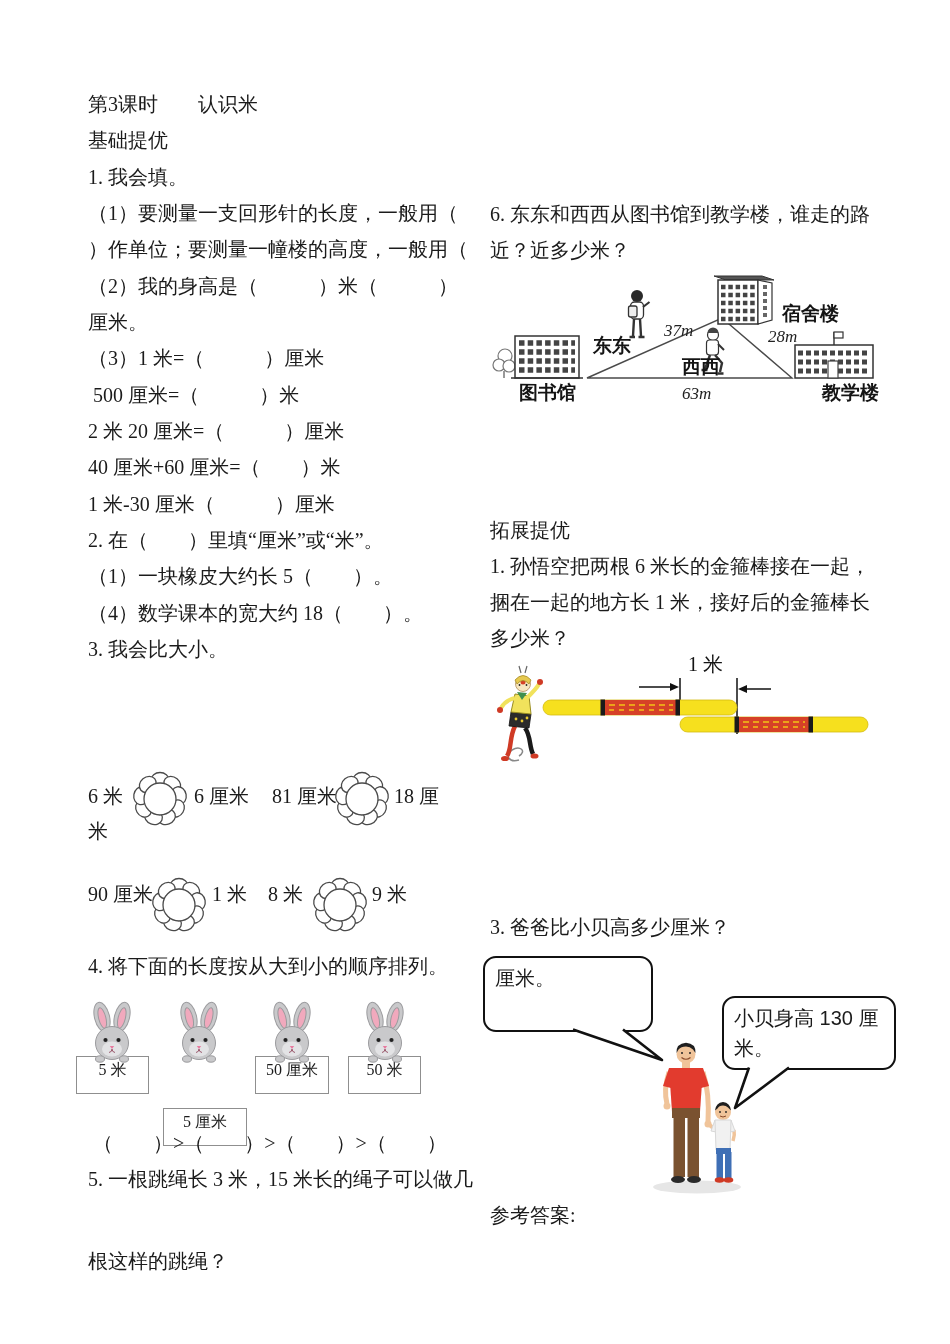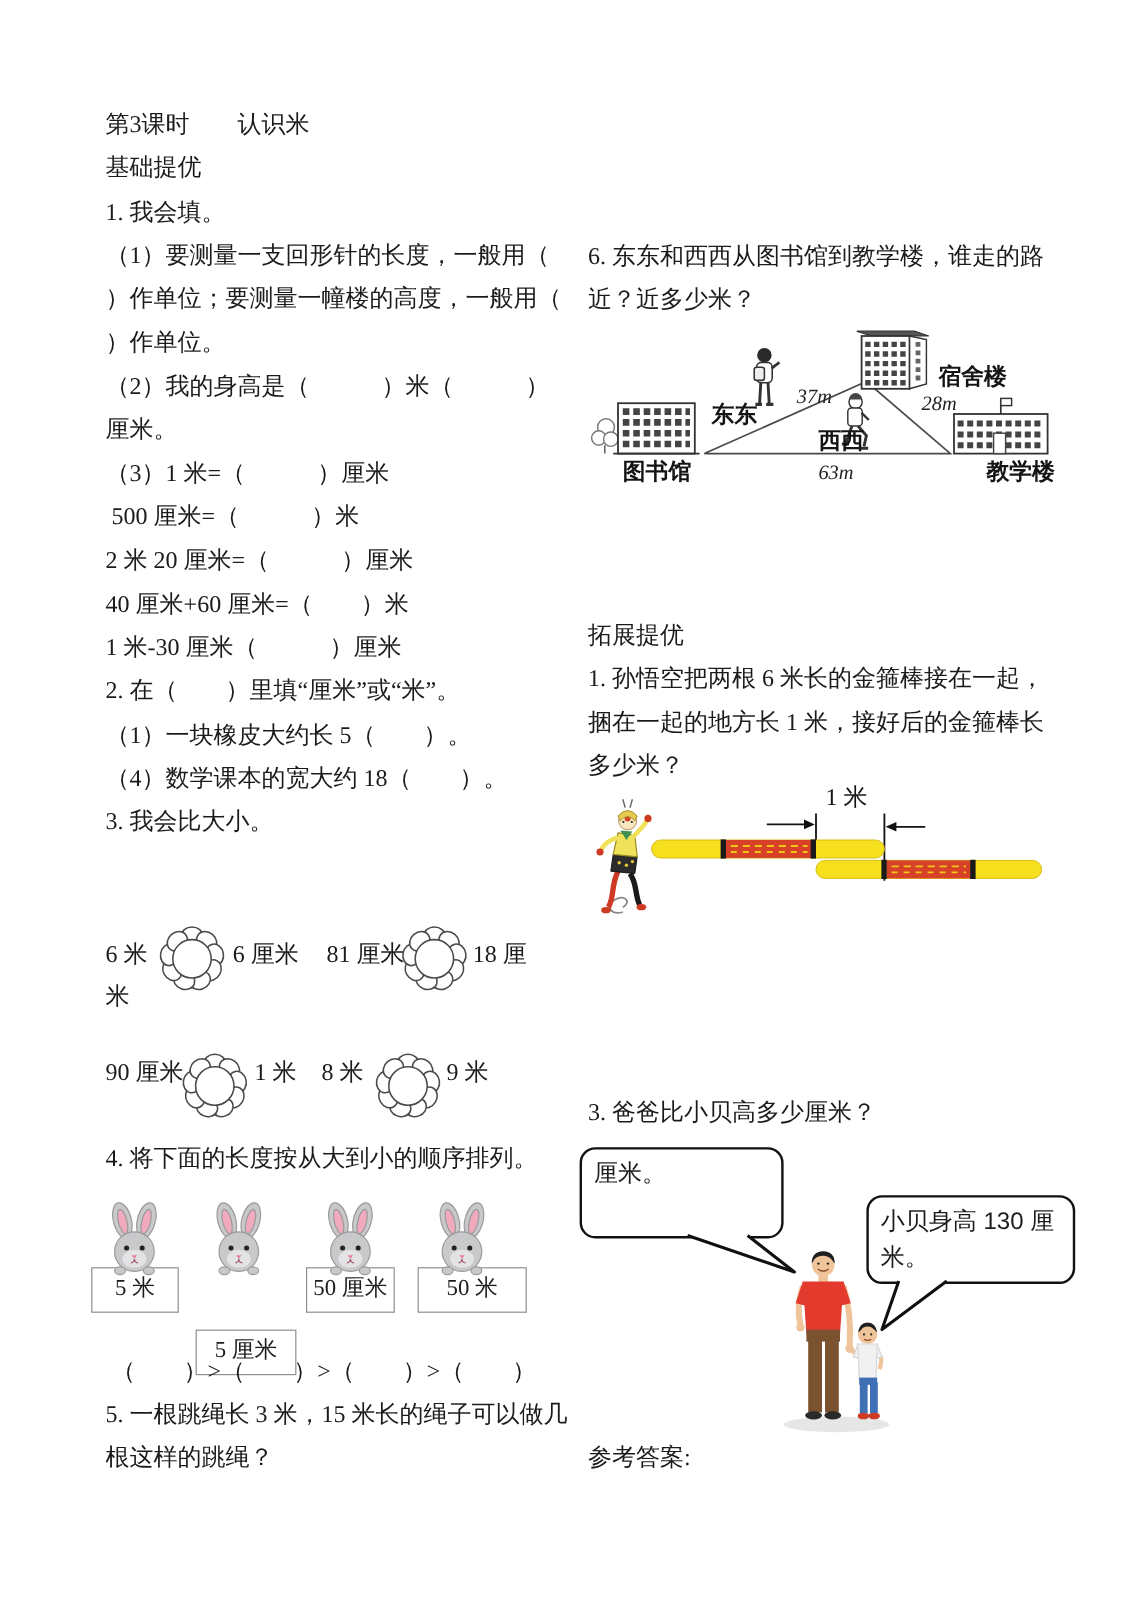--- a/index.html
+++ b/index.html
@@ -8,21 +8,21 @@
     font-family:"Liberation Serif","DejaVu Serif",serif;color:#1b1b1b;
     overflow:hidden;
   }
   .abs{position:absolute;}
   .lines{position:absolute;left:88px;top:86px;width:390px;}
   .ln{height:36.33px;line-height:36.33px;font-size:20px;white-space:pre;}
   .t{position:absolute;font-size:20px;line-height:30px;white-space:pre;}
   .sign{
     position:absolute;height:38px;background:#fff;border:1.6px solid #8f8f8f;
     box-sizing:border-box;display:flex;justify-content:center;align-items:flex-start;
-    font-size:19px;padding-top:3px;
+    font-size:16px;padding-top:3px;
   }
   .bubble{
     position:absolute;background:#fff;border:2.6px solid #111;border-radius:13px;
     box-sizing:border-box;font-size:20px;line-height:30px;padding:5px 10px;
     font-family:"Liberation Sans","DejaVu Sans",sans-serif;
   }
   svg text{font-family:"Liberation Serif","DejaVu Serif",serif;}
   .bld{font-size:19px;font-weight:bold;fill:#141414;}
   .dist{font-size:17px;font-style:italic;fill:#222;font-weight:normal;}
   .rodlabel{font-size:20px;fill:#141414;}
@@ -31,21 +31,20 @@
 <body>
 
 <div>
 
   <div class="lines">
     <div class="ln">第3课时　　认识米</div>
     <div class="ln">基础提优</div>
     <div class="ln">1. 我会填。</div>
     <div class="ln">（1）要测量一支回形针的长度，一般用（</div>
     <div class="ln">）作单位；要测量一幢楼的高度，一般用（</div>
-    <div class="ln">）作单位。</div>
     <div class="ln">（2）我的身高是（　　　）米（　　　）</div>
     <div class="ln">厘米。</div>
     <div class="ln">（3）1 米=（　　　）厘米</div>
     <div class="ln"> 500 厘米=（　　　）米</div>
     <div class="ln">2 米 20 厘米=（　　　）厘米</div>
     <div class="ln">40 厘米+60 厘米=（　　）米</div>
     <div class="ln">1 米-30 厘米（　　　）厘米</div>
     <div class="ln">2. 在（　　）里填“厘米”或“米”。</div>
     <div class="ln">（1）一块橡皮大约长 5（　　）。</div>
     <div class="ln">（4）数学课本的宽大约 18（　　）。</div>
@@ -123,21 +122,21 @@
 
   <div class="sign" style="left:76px;top:1056px;width:73px">
       <span>5 米</span>
     </div>
   <div class="sign" style="left:163px;top:1108px;width:84px">
       <span>5 厘米</span>
     </div>
   <div class="sign" style="left:255px;top:1056px;width:74px">
       <span>50 厘米</span>
     </div>
-  <div class="sign" style="left:348px;top:1056px;width:91px">
+  <div class="sign" style="left:348px;top:1056px;width:73px">
       <span>50 米</span>
     </div>
 
   <svg class="abs" style="left:83px;top:1000px" width="58" height="64" viewBox="0 0 58 64">
     <g stroke="#9b9b9e" stroke-width="1">
       <ellipse cx="19" cy="17" rx="7.5" ry="15" fill="#c9c9cb" transform="rotate(-14 19 17)"></ellipse>
       <ellipse cx="19" cy="18" rx="3.6" ry="10.5" fill="#f1a9bd" transform="rotate(-14 19 17)"></ellipse>
       <ellipse cx="39" cy="17" rx="7.5" ry="15" fill="#c9c9cb" transform="rotate(14 39 17)"></ellipse>
       <ellipse cx="39" cy="18" rx="3.6" ry="10.5" fill="#f1a9bd" transform="rotate(14 39 17)"></ellipse>
       <circle cx="29" cy="43" r="16.5" fill="#c9c9cb"></circle>
@@ -195,21 +194,21 @@
     </g>
     <circle cx="22.5" cy="40" r="2.1" fill="#222"></circle>
       <circle cx="35.5" cy="40" r="2.1" fill="#222"></circle>
     <path d="M 26.8,46 L 31.2,46 L 29,49 Z" fill="#e87ba0"></path>
     <path d="M 29,49 Q 29,52 26,52.5 M 29,49 Q 29,52 32,52.5" stroke="#9b5a6e" fill="none" stroke-width="1"></path>
   </svg>
 
   <div class="t" style="left:93px;top:1128px">（　　）&gt;（　　）&gt;（　　）&gt;（　　）</div>
 
   <div class="t" style="left:88px;top:1164px">5. 一根跳绳长 3 米，15 米长的绳子可以做几</div>
-  <div class="t" style="left:88px;top:1200px">根这样的跳绳？</div>
+  <div class="t" style="left:88px;top:1246px">根这样的跳绳？</div>
 
   <div class="t" style="left:490px;top:199px">6. 东东和西西从图书馆到教学楼，谁走的路</div>
   <div class="t" style="left:490px;top:235px">近？近多少米？</div>
 
   <svg class="abs" style="left:485px;top:262px" width="430" height="155" viewBox="0 0 430 155">
 
     <polygon points="102,116 237,56 307,116" fill="none" stroke="#4a4a4a" stroke-width="1.4"></polygon>
 
     <g stroke="#777" fill="#fff" stroke-width="1.2">
       <circle cx="20" cy="94" r="7"></circle>

